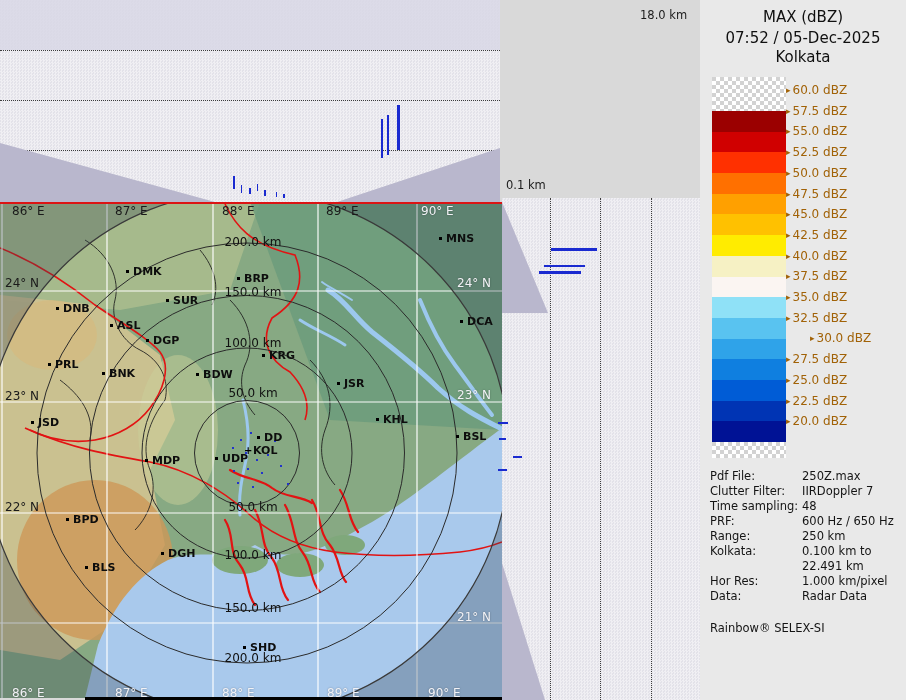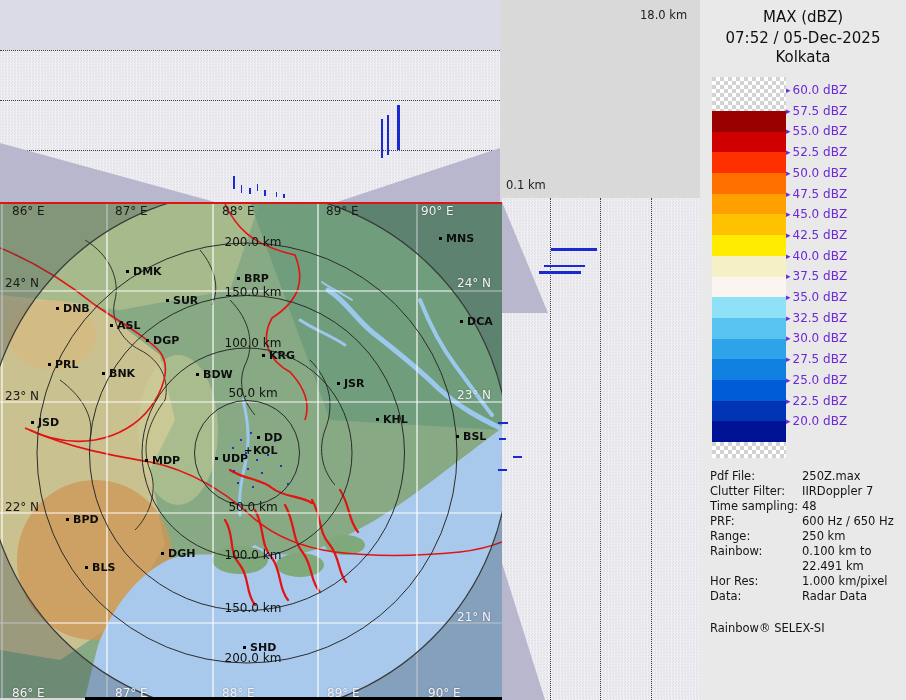--- a/index.html
+++ b/index.html
@@ -27,21 +27,21 @@
   .panel-label{font-size:11.5px;color:#1c1c1c;white-space:nowrap;}
   
   #side-column{
     left:700px;top:0;width:206px;height:700px;
     background:#e9e9e9;
   }
   .hdr{left:0;width:206px;text-align:center;font-size:15px;color:#101010;white-space:nowrap;}
   .checker{background:repeating-conic-gradient(#ffffff 0% 25%, #d2d2d2 0% 50%) 0 0/8px 8px;}
   #legend-bands{left:12px;top:77px;width:74px;}
   .band{width:74px;}
-  .legend-row{position:absolute;left:86px;height:16px;line-height:16px;font-size:12px;color:#6d28d9;white-space:nowrap;}
+  .legend-row{position:absolute;left:86px;height:16px;line-height:16px;font-size:12px;color:#a16207;white-space:nowrap;}
   .legend-row .arrow{font-size:9px;margin-right:2px;vertical-align:1px;}
   #meta{left:10px;top:469px;width:192px;font-size:11.5px;color:#141414;}
   .meta-row{display:flex;height:15px;line-height:15px;}
   .meta-label{width:92px;flex:none;white-space:nowrap;}
   .meta-value{white-space:nowrap;}
   #meta-footer{left:10px;top:621px;font-size:11.5px;color:#141414;white-space:nowrap;}
   
   #labels-layer{left:0;top:0;width:906px;height:700px;pointer-events:none;}
   .city{position:absolute;}
   .city .dot{position:absolute;width:3px;height:3px;background:#000;}
@@ -214,21 +214,21 @@
       <div class="legend-row" style="top: 123.4px;"><span class="arrow">▸</span><span>55.0 dBZ</span></div>
       <div class="legend-row" style="top: 144.1px;"><span class="arrow">▸</span><span>52.5 dBZ</span></div>
       <div class="legend-row" style="top: 164.8px;"><span class="arrow">▸</span><span>50.0 dBZ</span></div>
       <div class="legend-row" style="top: 185.5px;"><span class="arrow">▸</span><span>47.5 dBZ</span></div>
       <div class="legend-row" style="top: 206.2px;"><span class="arrow">▸</span><span>45.0 dBZ</span></div>
       <div class="legend-row" style="top: 226.9px;"><span class="arrow">▸</span><span>42.5 dBZ</span></div>
       <div class="legend-row" style="top: 247.6px;"><span class="arrow">▸</span><span>40.0 dBZ</span></div>
       <div class="legend-row" style="top: 268.3px;"><span class="arrow">▸</span><span>37.5 dBZ</span></div>
       <div class="legend-row" style="top: 289px; text-align: right;"><span class="arrow">▸</span><span>35.0 dBZ</span></div>
       <div class="legend-row" style="top: 309.7px;"><span class="arrow">▸</span><span>32.5 dBZ</span></div>
-      <div class="legend-row" style="top: 330.4px;"><span class="arrow">▸</span><span>30.0 dBZ</span></div>
+      <div class="legend-row" style="top: 330.4px; margin-left: 24px;"><span class="arrow">▸</span><span>30.0 dBZ</span></div>
       <div class="legend-row" style="top: 351.1px;"><span class="arrow">▸</span><span>27.5 dBZ</span></div>
       <div class="legend-row" style="top: 371.8px;"><span class="arrow">▸</span><span>25.0 dBZ</span></div>
       <div class="legend-row" style="top: 392.5px;"><span class="arrow">▸</span><span>22.5 dBZ</span></div>
       <div class="legend-row" style="top: 413.2px;"><span class="arrow">▸</span><span>20.0 dBZ</span></div>
     </div>
   <div id="meta" class="abs">
       <div class="meta-row">
         <div class="meta-label">Pdf File:</div>
         <div class="meta-value">250Z.max</div>
       </div>
@@ -242,21 +242,21 @@
       </div>
       <div class="meta-row">
         <div class="meta-label">PRF:</div>
         <div class="meta-value">600 Hz / 650 Hz</div>
       </div>
       <div class="meta-row">
         <div class="meta-label">Range:</div>
         <div class="meta-value">250 km</div>
       </div>
       <div class="meta-row">
-        <div class="meta-label">Rainbow:</div>
+        <div class="meta-label">Kolkata:</div>
         <div class="meta-value">0.100 km to</div>
       </div>
       <div class="meta-row">
         <div class="meta-label"></div>
         <div class="meta-value">22.491 km</div>
       </div>
       <div class="meta-row">
         <div class="meta-label">Hor Res:</div>
         <div class="meta-value">1.000 km/pixel</div>
       </div>

